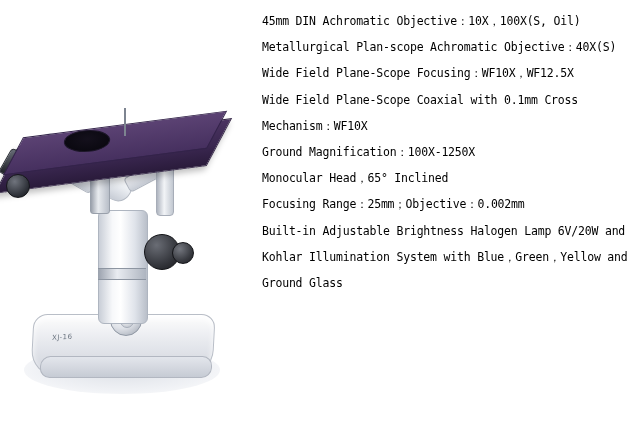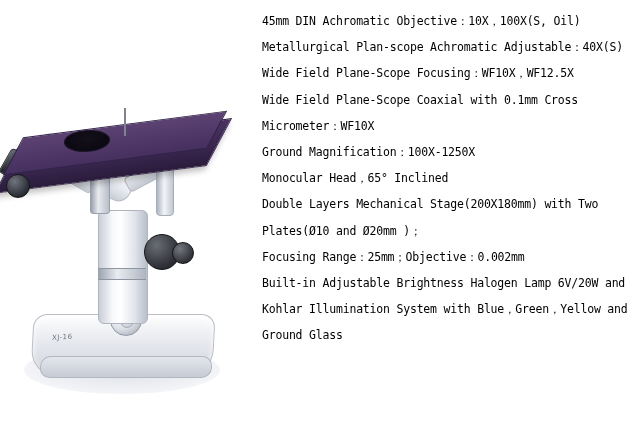--- a/index.html
+++ b/index.html
@@ -329,24 +329,23 @@
       <div class="stage-plate-top"></div>
       <div class="stage-hole"></div>
       <div class="stage-needle"></div>
       <div class="stage-knob"></div>
 
     </div>
   </div>
 
   <div class="spec-pane">
     <div class="spec-line">45mm DIN Achromatic Objective：10X，100X(S, Oil)</div>
-    <div class="spec-line">Metallurgical Plan-scope Achromatic Adjustable：40X(S)</div>
+    <div class="spec-line">Metallurgical Plan-scope Achromatic Objective：40X(S)</div>
     <div class="spec-line">Wide Field Plane-Scope Focusing：WF10X，WF12.5X</div>
     <div class="spec-line">Wide Field Plane-Scope Coaxial with 0.1mm Cross</div>
-    <div class="spec-line">Micrometer：WF10X</div>
+    <div class="spec-line">Mechanism：WF10X</div>
     <div class="spec-line">Ground Magnification：100X-1250X</div>
     <div class="spec-line">Monocular Head，65° Inclined</div>
-    <div class="spec-line wrap">Double Layers Mechanical Stage(200X180mm) with Two Plates(Ø10 and Ø20mm )；</div>
     <div class="spec-line">Focusing Range：25mm；Objective：0.002mm</div>
     <div class="spec-line wrap">Built-in Adjustable Brightness Halogen Lamp 6V/20W and Kohlar Illumination System with Blue，Green，Yellow and Ground Glass</div>
   </div>
 
 </div>
 
 </body></html>

